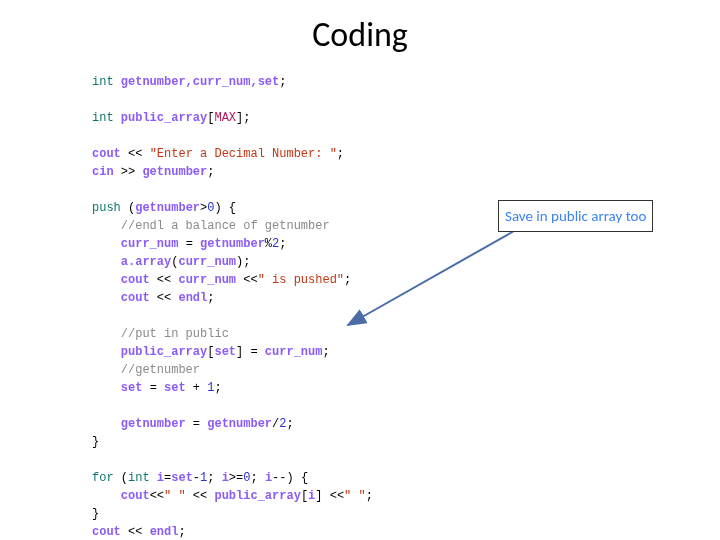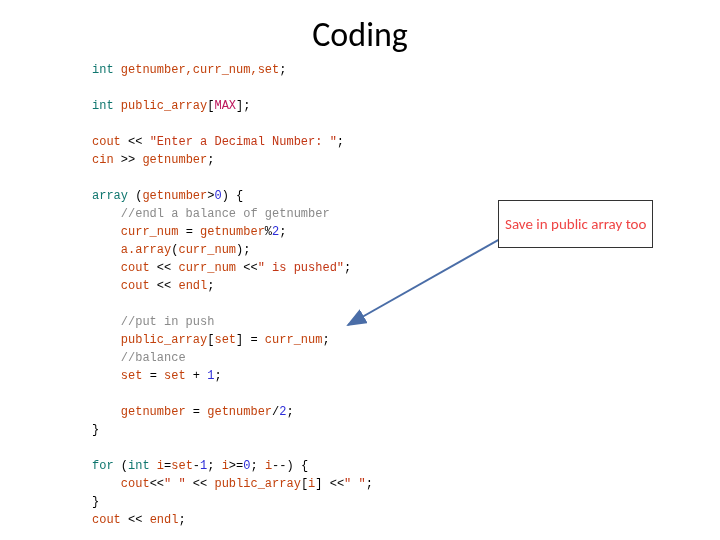--- a/index.html
+++ b/index.html
@@ -11,45 +11,45 @@
     font-family: Calibri, Arial, sans-serif;
     position: relative;
     overflow: hidden;
   }
   .title {
     text-align: center;
     font-size: 34px;
     font-weight: 400;
     color: #000;
     margin-top: 14px;
-    margin-bottom: 6px;
+    margin-bottom: 18px;
   }
   .code-block {
     font-family: Menlo, Monaco, "Courier New", monospace;
     font-size: 12px;
     line-height: 1.5;
     white-space: pre;
     margin-left: 92px;
   }
   .kw { color: #0f766e; }
-  .id { color: #c2410c; font-weight: normal; }
+  .id { color: #8b5cf6; font-weight: bold; }
   .ty { color: #be185d; }
   .num { color: #2b2bd8; }
   .str { color: #c23614; }
   .op { color: #000; }
   .cm { color: #8a8a8a; }
   .brace { color: #000; }
   .annotation {
     position: absolute;
     left: 498px;
     top: 200px;
     font-size: 15px;
-    color: #ef4444;
+    color: #3b82f6;
     border: 1px solid #333;
-    padding: 14px 6px;
+    padding: 6px 6px;
     background: #fff;
   }
   svg.arrow {
     position: absolute;
     left: 0;
     top: 0;
     width: 720px;
     height: 540px;
     pointer-events: none;
   }
@@ -59,30 +59,30 @@
 
 <div class="title">Coding</div>
 
 <div class="code-block"><span class="kw">int</span> <span class="id">getnumber,curr_num,set</span><span class="op">;</span>
 
 <span class="kw">int</span> <span class="id">public_array</span><span class="op">[</span><span class="ty">MAX</span><span class="op">];</span>
 
 <span class="id">cout</span> <span class="op">&lt;&lt;</span> <span class="str">"Enter a Decimal Number: "</span><span class="op">;</span>
 <span class="id">cin</span> <span class="op">&gt;&gt;</span> <span class="id">getnumber</span><span class="op">;</span>
 
-<span class="kw">array</span> <span class="op">(</span><span class="id">getnumber</span><span class="op">&gt;</span><span class="num">0</span><span class="op">)</span> <span class="brace">{</span>
+<span class="kw">push</span> <span class="op">(</span><span class="id">getnumber</span><span class="op">&gt;</span><span class="num">0</span><span class="op">)</span> <span class="brace">{</span>
     <span class="cm">//endl a balance of getnumber</span>
     <span class="id">curr_num</span> <span class="op">=</span> <span class="id">getnumber</span><span class="op">%</span><span class="num">2</span><span class="op">;</span>
     <span class="id">a.array</span><span class="op">(</span><span class="id">curr_num</span><span class="op">);</span>
     <span class="id">cout</span> <span class="op">&lt;&lt;</span> <span class="id">curr_num</span> <span class="op">&lt;&lt;</span><span class="str">" is pushed"</span><span class="op">;</span>
     <span class="id">cout</span> <span class="op">&lt;&lt;</span> <span class="id">endl</span><span class="op">;</span>
 
-    <span class="cm">//put in push</span>
+    <span class="cm">//put in public</span>
     <span class="id">public_array</span><span class="op">[</span><span class="id">set</span><span class="op">]</span> <span class="op">=</span> <span class="id">curr_num</span><span class="op">;</span>
-    <span class="cm">//balance</span>
+    <span class="cm">//getnumber</span>
     <span class="id">set</span> <span class="op">=</span> <span class="id">set</span> <span class="op">+</span> <span class="num">1</span><span class="op">;</span>
 
     <span class="id">getnumber</span> <span class="op">=</span> <span class="id">getnumber</span><span class="op">/</span><span class="num">2</span><span class="op">;</span>
 <span class="brace">}</span>
 
 <span class="kw">for</span> <span class="op">(</span><span class="kw">int</span> <span class="id">i</span><span class="op">=</span><span class="id">set</span><span class="op">-</span><span class="num">1</span><span class="op">;</span> <span class="id">i</span><span class="op">&gt;=</span><span class="num">0</span><span class="op">;</span> <span class="id">i</span><span class="op">--</span><span class="op">)</span> <span class="brace">{</span>
     <span class="id">cout</span><span class="op">&lt;&lt;</span><span class="str">" "</span> <span class="op">&lt;&lt;</span> <span class="id">public_array</span><span class="op">[</span><span class="id">i</span><span class="op">]</span> <span class="op">&lt;&lt;</span><span class="str">" "</span><span class="op">;</span>
 <span class="brace">}</span>
 <span class="id">cout</span> <span class="op">&lt;&lt;</span> <span class="id">endl</span><span class="op">;</span></div>
 

